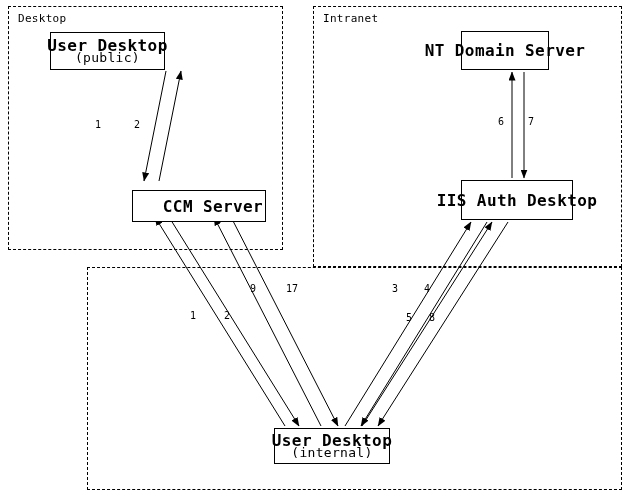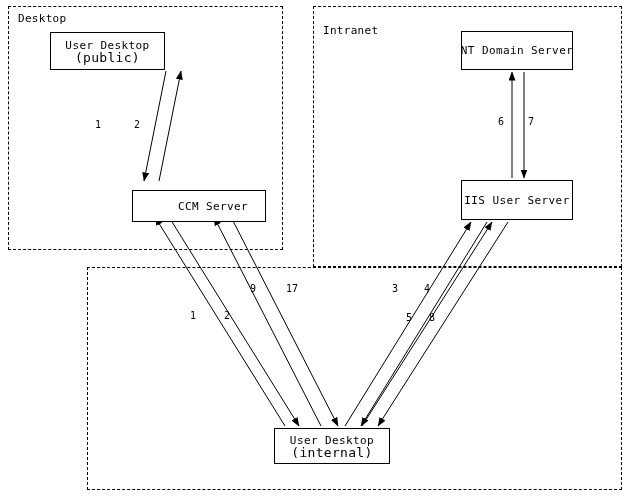--- a/index.html
+++ b/index.html
@@ -4,34 +4,34 @@
 <style>
   html,body{margin:0;padding:0;background:#ffffff;}
   body{width:627px;height:497px;position:relative;overflow:hidden;
        font-family:"DejaVu Sans Mono","Liberation Mono",monospace;color:#000;}
   #stage{position:absolute;left:0;top:0;width:627px;height:497px;}
   svg#canvas{position:absolute;left:0;top:0;width:627px;height:497px;}
   .zone-label{position:absolute;font-size:11px;letter-spacing:0.3px;white-space:nowrap;}
   .node{position:absolute;border:1px solid #000;background:#fff;
         display:flex;flex-direction:column;align-items:center;justify-content:center;
         box-sizing:border-box;}
-  .node .nm{font-size:11px;font-weight:normal;letter-spacing:0.4px;white-space:nowrap;line-height:13px;}
+  .node .nm{font-size:16px;font-weight:bold;letter-spacing:0.4px;white-space:nowrap;line-height:13px;}
   .node .sub{font-size:13px;letter-spacing:0.3px;white-space:nowrap;line-height:11px;}
   .edge-label{position:absolute;font-size:10px;line-height:10px;white-space:nowrap;}
 </style>
 </head>
 <body>
 
 <div id="stage">
 
   <div id="zones">
       <div class="zone" style="position: absolute; left: 8px; top: 6px; width: 275px; height: 244px; border: 1px dashed rgb(0, 0, 0); box-sizing: border-box;"></div>
       <div class="zone-label" style="left: 18px; top: 12px;">Desktop</div>
       <div class="zone" style="position: absolute; left: 313px; top: 6px; width: 309px; height: 261px; border: 1px dashed rgb(0, 0, 0); box-sizing: border-box;"></div>
-      <div class="zone-label" style="left: 323px; top: 24px;">Intranet</div>
+      <div class="zone-label" style="left: 323px; top: 12px;">Intranet</div>
       <div class="zone" style="position: absolute; left: 87px; top: 267px; width: 535px; height: 223px; border: 1px dashed rgb(0, 0, 0); box-sizing: border-box;"></div>
     </div>
 
   <svg id="canvas" viewBox="0 0 627 497" xmlns="http://www.w3.org/2000/svg">
     <defs>
       <marker id="arrowhead" markerWidth="9" markerHeight="7" refX="8.5" refY="3.5" orient="auto" markerUnits="userSpaceOnUse">
         <polygon points="0 0, 9 3.5, 0 7" fill="#000"></polygon>
       </marker>
     </defs>
     <g id="edges">
@@ -51,25 +51,25 @@
   </svg>
 
   <div id="nodes">
       <div class="node" style="left: 50px; top: 32px; width: 115px; height: 38px;">
         <div class="nm">User Desktop</div>
         <div class="sub">(public)</div>
       </div>
       <div class="node" style="left: 132px; top: 190px; width: 134px; height: 32px; padding-left: 28px;">
         <div class="nm">CCM Server</div>
       </div>
-      <div class="node" style="left: 461px; top: 31px; width: 112px; height: 39px;">
+      <div class="node" style="left: 461px; top: 31px; width: 88px; height: 39px;">
         <div class="nm">NT Domain Server</div>
       </div>
       <div class="node" style="left: 461px; top: 180px; width: 112px; height: 40px;">
-        <div class="nm">IIS User Server</div>
+        <div class="nm">IIS Auth Desktop</div>
       </div>
       <div class="node" style="left: 274px; top: 428px; width: 116px; height: 36px;">
         <div class="nm">User Desktop</div>
         <div class="sub">(internal)</div>
       </div>
     </div>
 
   <div id="edge-labels">
       <div class="edge-label" style="left: 95px; top: 120px;">1</div>
       <div class="edge-label" style="left: 134px; top: 120px;">2</div>

